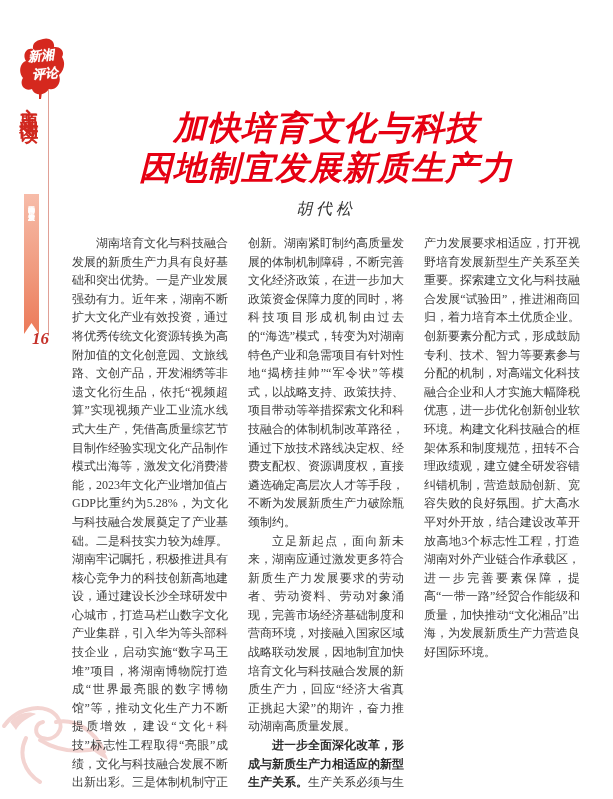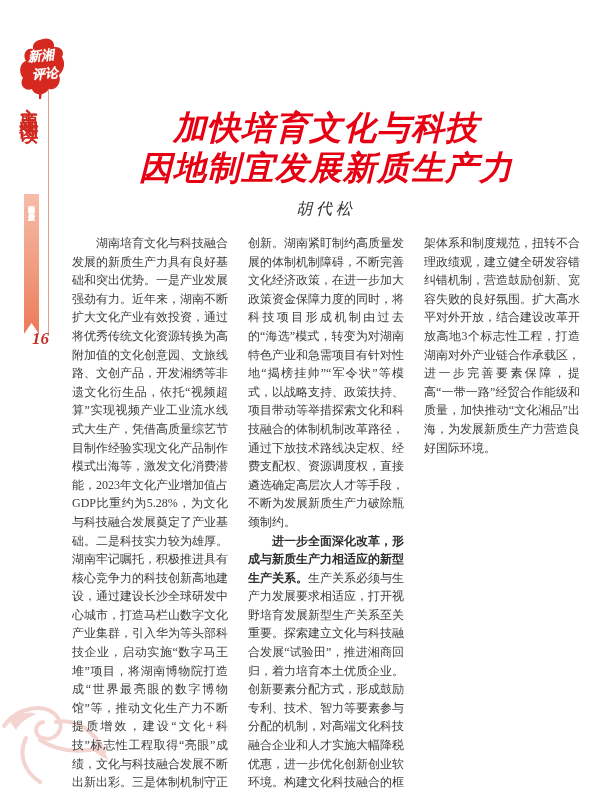--- a/index.html
+++ b/index.html
@@ -120,15 +120,16 @@
 </div>
 
 <div class="article">
   <div class="title">
     <div>加快培育文化与科技</div>
     <div>因地制宜发展新质生产力</div>
   </div>
   <div class="author">胡代松</div>
   <div class="body-cols">
       <p class="para"><span>湖南培育文化与科技融合发展的新质生产力具有良好基础和突出优势。</span><span class="run-em">一是产业发展强劲有力。</span><span>近年来，湖南不断扩大文化产业有效投资，通过将优秀传统文化资源转换为高附加值的文化创意园、文旅线路、文创产品，开发湘绣等非遗文化衍生品，依托“视频超算”实现视频产业工业流水线式大生产，凭借高质量综艺节目制作经验实现文化产品制作模式出海等，激发文化消费潜能，2023年文化产业增加值占GDP比重约为5.28%，为文化与科技融合发展奠定了产业基础。</span><span class="run-em">二是科技实力较为雄厚。</span><span>湖南牢记嘱托，积极推进具有核心竞争力的科技创新高地建设，通过建设长沙全球研发中心城市，打造马栏山数字文化产业集群，引入华为等头部科技企业，启动实施“数字马王堆”项目，将湖南博物院打造成“世界最亮眼的数字博物馆”等，推动文化生产力不断提质增效，建设“文化+科技”标志性工程取得“亮眼”成绩，文化与科技融合发展不断出新出彩。</span><span class="run-em">三是体制机制守正创新。</span><span>湖南紧盯制约高质量发展的体制机制障碍，不断完善文化经济政策，在进一步加大政策资金保障力度的同时，将科技项目形成机制由过去的“海选”模式，转变为对湖南特色产业和急需项目有针对性地“揭榜挂帅”“军令状”等模式，以战略支持、政策扶持、项目带动等举措探索文化和科技融合的体制机制改革路径，通过下放技术路线决定权、经费支配权、资源调度权，直接遴选确定高层次人才等手段，不断为发展新质生产力破除瓶颈制约。</span></p>
+      <p class="para"><span>立足新起点，面向新未来，湖南应通过激发更多符合新质生产力发展要求的劳动者、劳动资料、劳动对象涌现，完善市场经济基础制度和营商环境，对接融入国家区域战略联动发展，因地制宜加快培育文化与科技融合发展的新质生产力，回应“经济大省真正挑起大梁”的期许，奋力推动湖南高质量发展。</span></p>
       <p class="para"><span class="run-b">进一步全面深化改革，形成与新质生产力相适应的新型生产关系。</span><span>生产关系必须与生产力发展要求相适应，打开视野培育发展新型生产关系至关重要。探索建立文化与科技融合发展“试验田”，推进湘商回归，着力培育本土优质企业。创新要素分配方式，形成鼓励专利、技术、智力等要素参与分配的机制，对高端文化科技融合企业和人才实施大幅降税优惠，进一步优化创新创业软环境。构建文化科技融合的框架体系和制度规范，扭转不合理政绩观，建立健全研发容错纠错机制，营造鼓励创新、宽容失败的良好氛围。扩大高水平对外开放，结合建设改革开放高地3个标志性工程，打造湖南对外产业链合作承载区，进一步完善要素保障，提高“一带一路”经贸合作能级和质量，加快推动“文化湘品”出海，为发展新质生产力营造良好国际环境。</span></p>
     </div>
 </div>
 
 </body></html>

